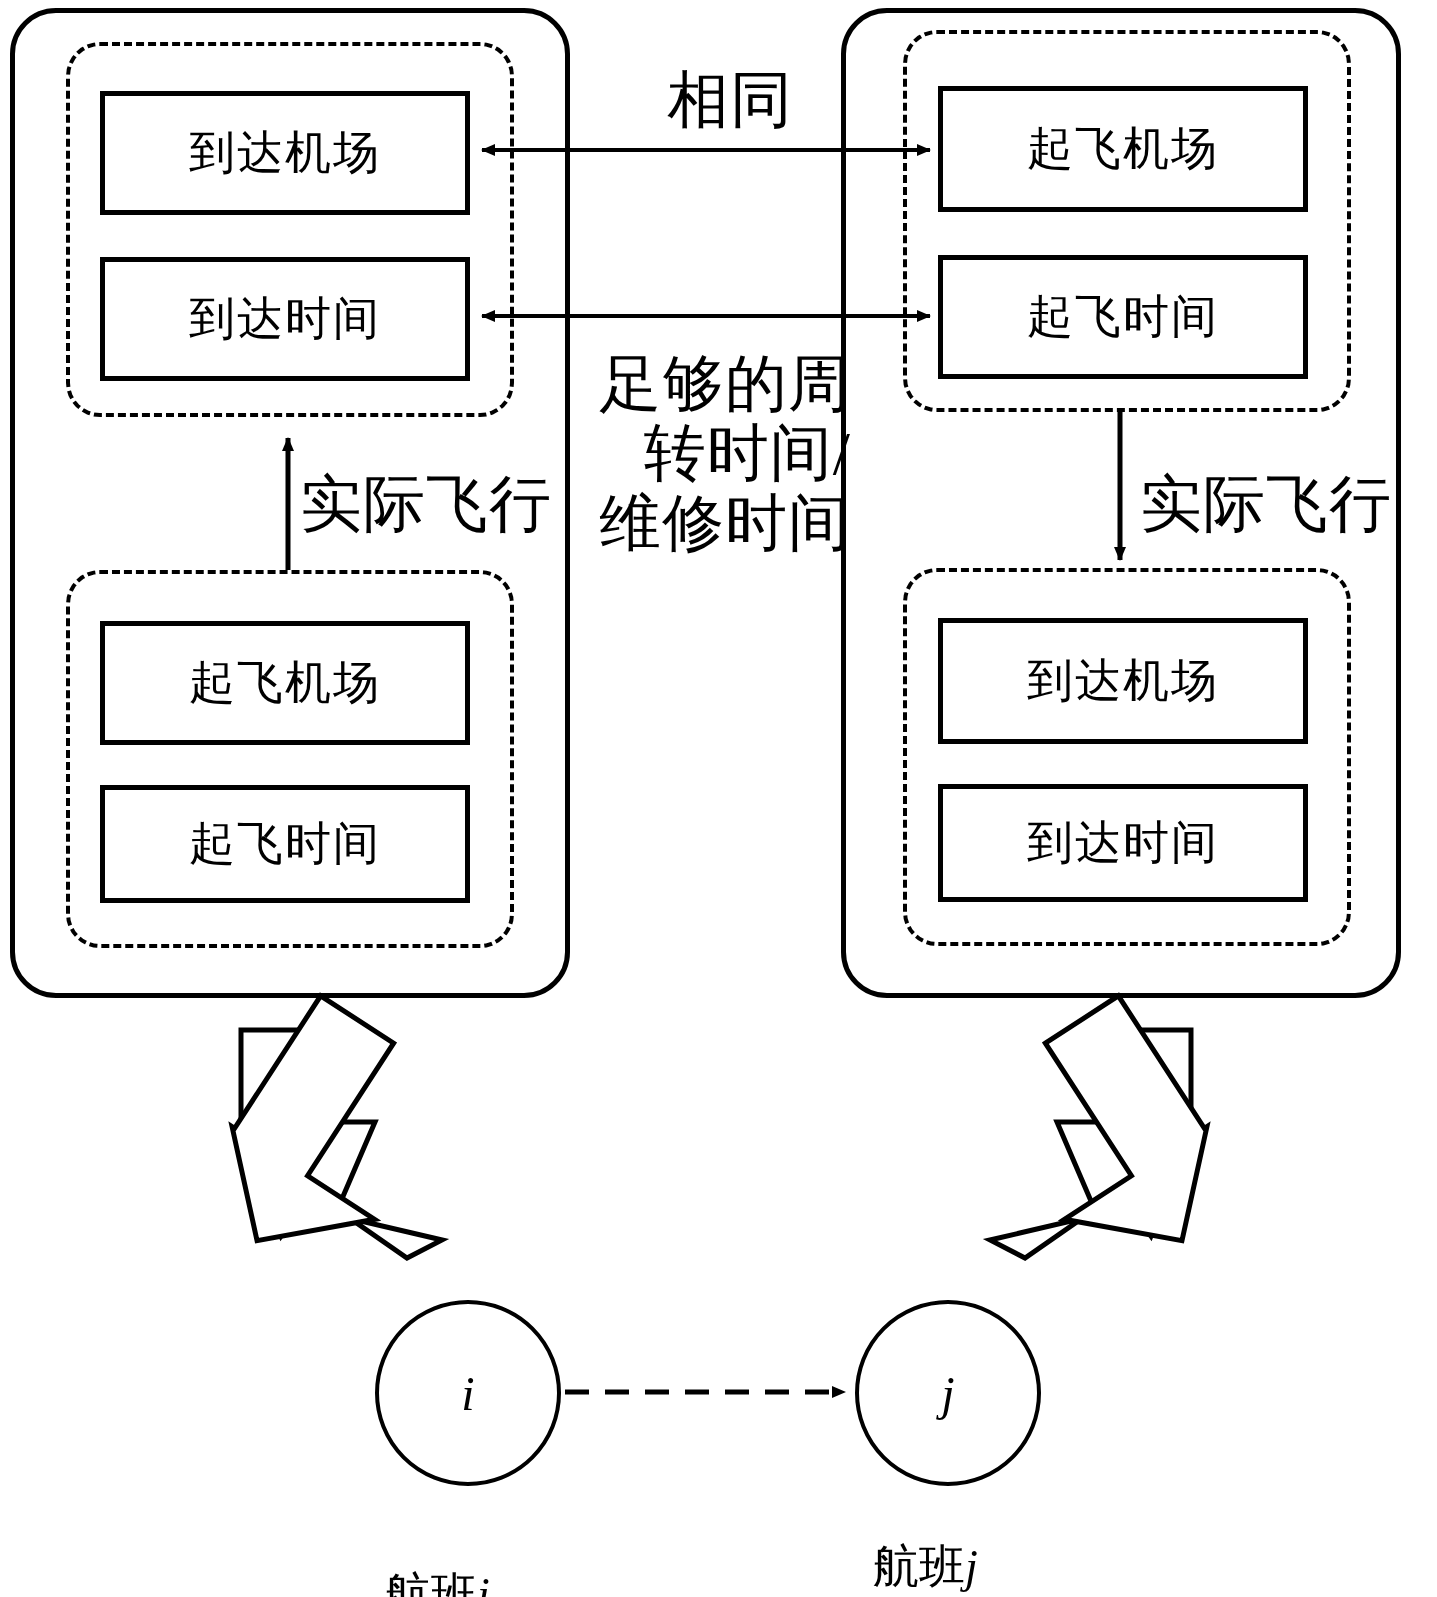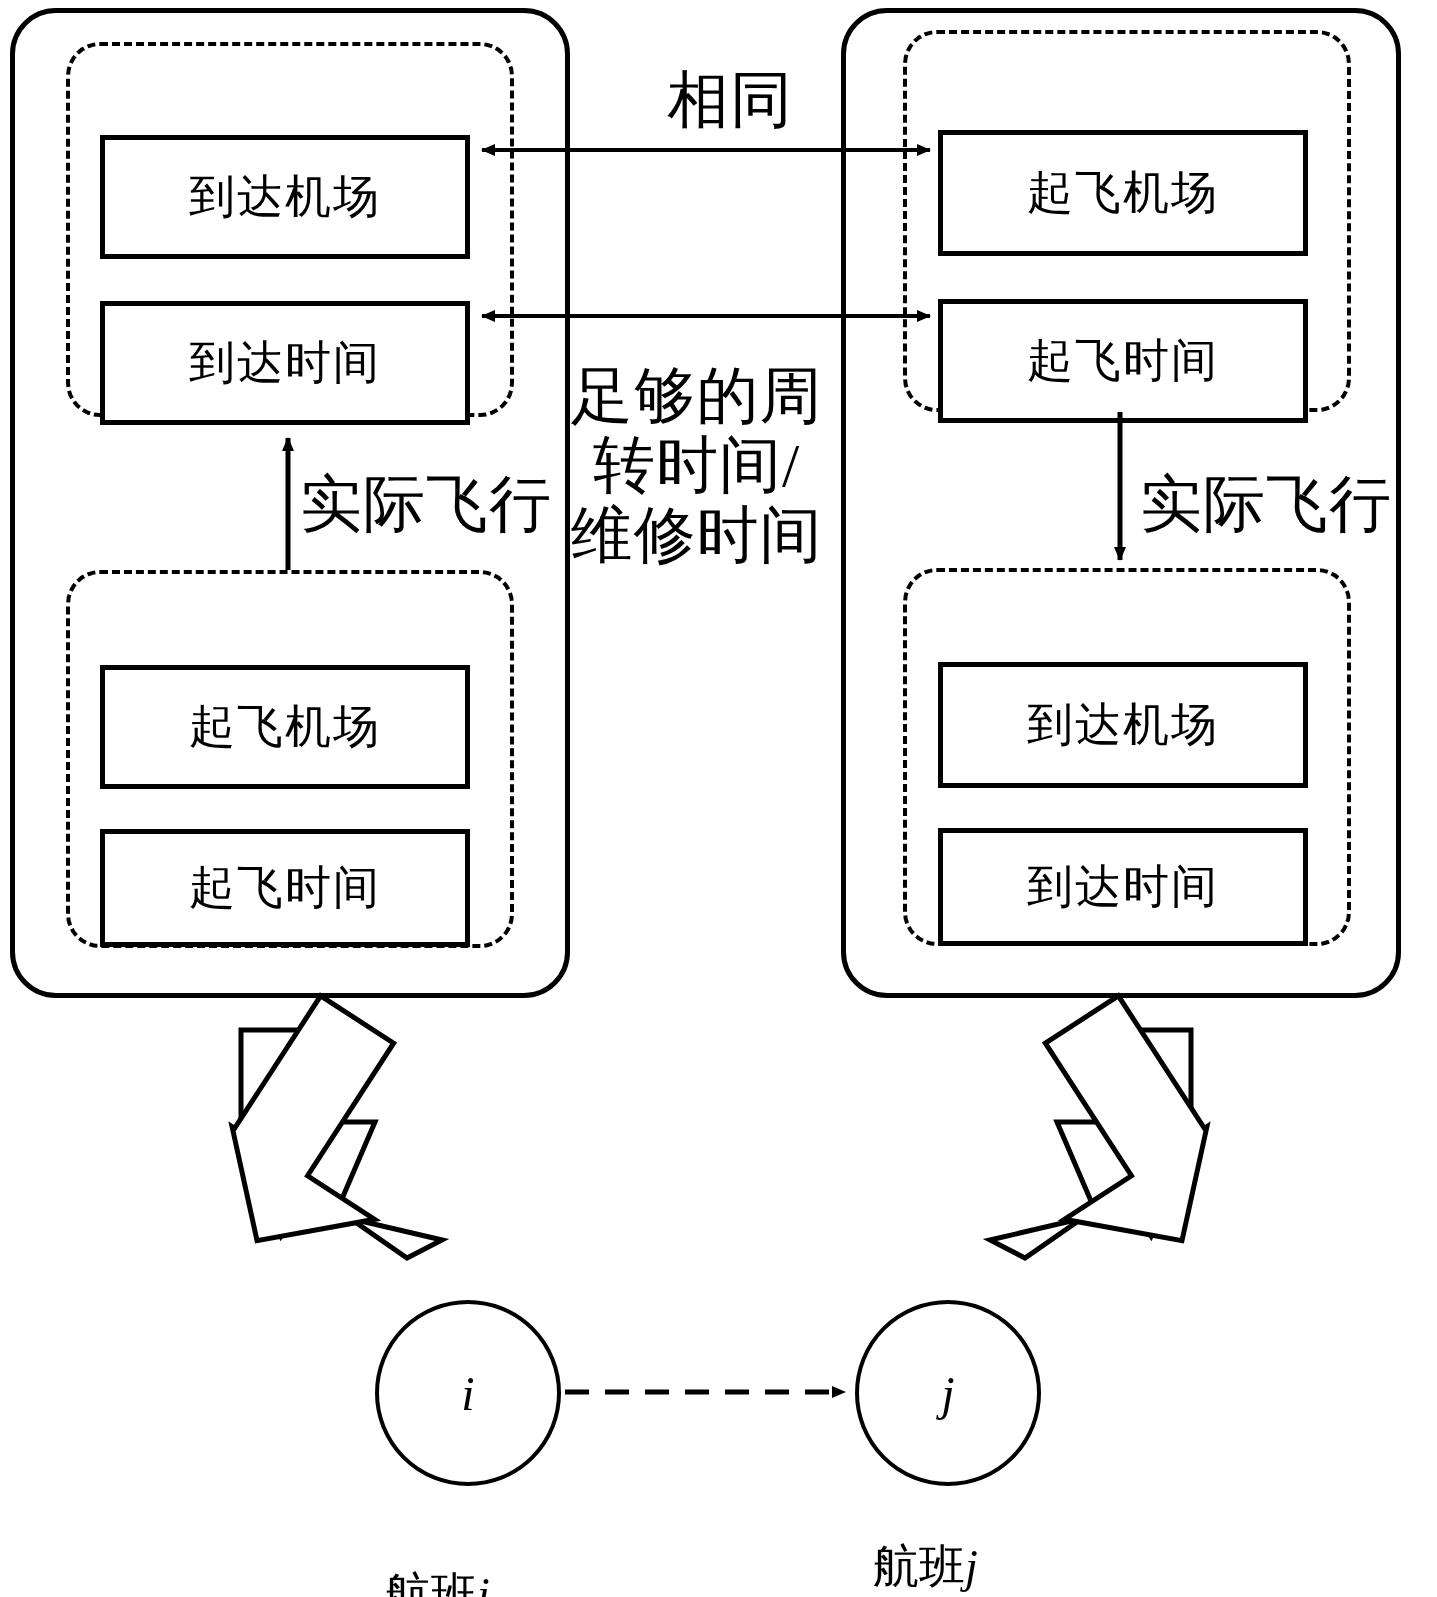--- a/index.html
+++ b/index.html
@@ -44,21 +44,20 @@
     border: 5px solid #000;
     box-sizing: border-box;
     background: #fff;
     display: flex;
     align-items: center;
     justify-content: center;
     font-size: 46px;
     line-height: 1;
     letter-spacing: 2px;
     color: #000;
-    margin-top: 44px;
   }
   .lbl {
     position: absolute;
     font-size: 62px;
     line-height: 1.12;
     color: #000;
     white-space: pre-line;
     letter-spacing: 1px;
   }
   .node {
@@ -147,21 +146,21 @@
 
   <svg class="layer" viewBox="0 0 1437 1597">
     <g fill="#ffffff" stroke="#000" stroke-width="5" stroke-linejoin="miter">
       <polygon points="243,1022 330,1022 330,1180 410,1180 323,1262 240,1180 243,1180" transform="rotate(33 326 1140)"></polygon>
       <polygon points="1109,1022 1196,1022 1196,1180 1199,1180 1116,1262 1029,1180 1109,1180" transform="rotate(-33 1113 1140)"></polygon>
     </g>
   </svg>
 
   <div class="lbl" style="left:620px; top:66px; width:220px; text-align:center;">相同</div>
 
-  <div class="lbl" style="left:564px; top:350px; width:265px; text-align:center;margin-top:12px;">足够的周
+  <div class="lbl" style="left:586px; top:350px; width:265px; text-align:right;">足够的周
 转时间/
 维修时间</div>
 
   <div class="lbl" style="left:300px; top:470px; width:270px;">实际飞行</div>
 
   <div class="lbl" style="left:1140px; top:470px; width:270px;">实际飞行</div>
 
 
   <div class="node" style="left:375px; top:1300px; width:186px; height:186px;">i</div>
 

